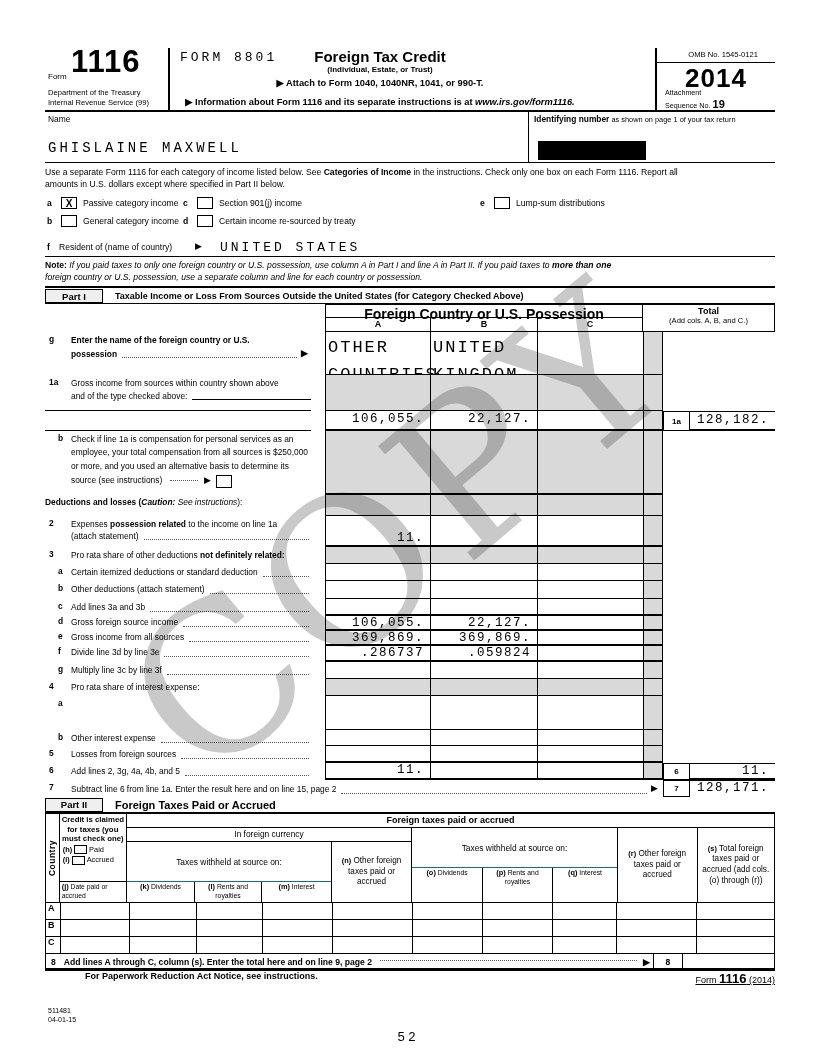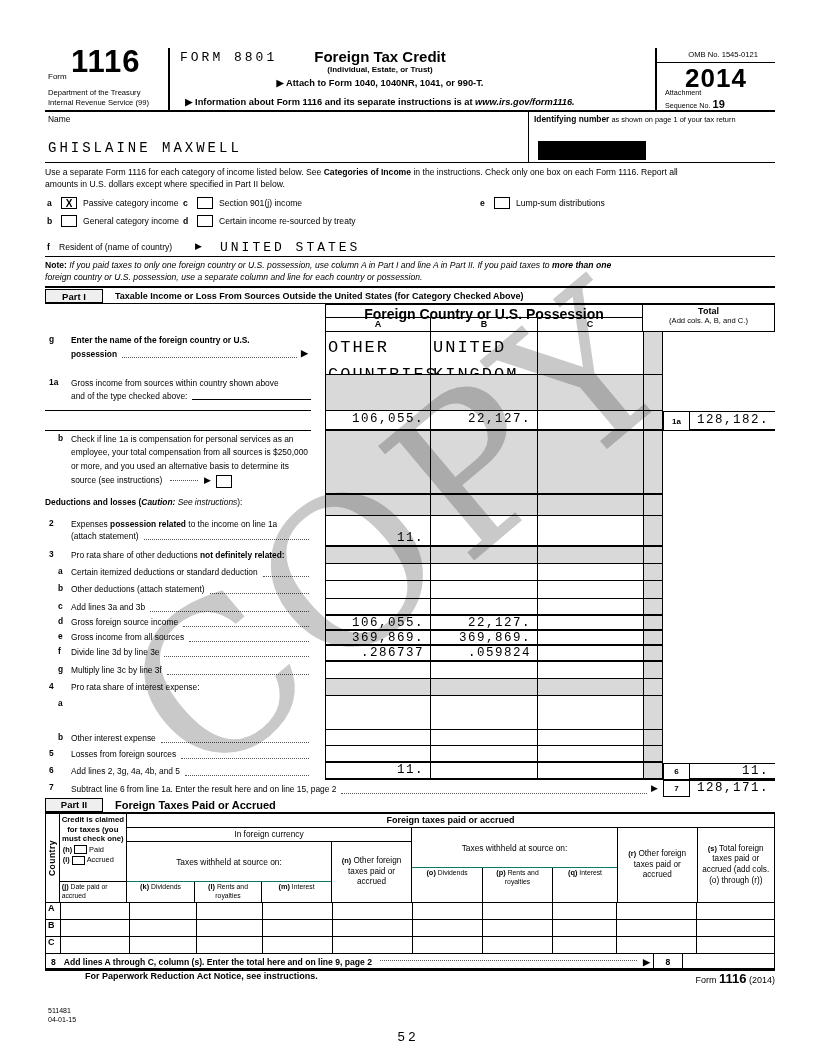--- a/index.html
+++ b/index.html
@@ -131,21 +131,21 @@
   .p2row > div { border-left:1px solid #000; }
   .p2row > div:first-child { border-left:none; font-weight:bold; font-size:9px; padding-left:2px; }
   .l8row { display:flex; height:17px; border-top:1px solid #000; font-size:8.6px; }
   .l8lab { width:607px; display:flex; align-items:center; padding-left:5px; font-weight:bold; }
   .l8box { width:30px; border-left:1px solid #000; border-right:1px solid #000;
            display:flex; align-items:center; justify-content:center; font-weight:bold; font-size:8.6px; }
 
   
   .foot { position:absolute; left:45px; top:971px; width:730px; font-size:9px; }
   .fpw { position:absolute; left:40px; top:0; font-weight:bold; }
-  .fref { position:absolute; right:0; top:0; }
+  .fref { position:absolute; right:0; top:0;text-decoration:underline; }
   .fref .big { font-size:13px; font-weight:bold; }
   .codes { position:absolute; left:48px; top:1006px; font-size:7px; line-height:1.3; }
   .pgnum { position:absolute; left:0; top:1030px; width:816px; text-align:center; font-size:13px; letter-spacing:3px; }
 </style>
 </head>
 <body>
 
 <div class="page">
 
   <div class="hdr">

